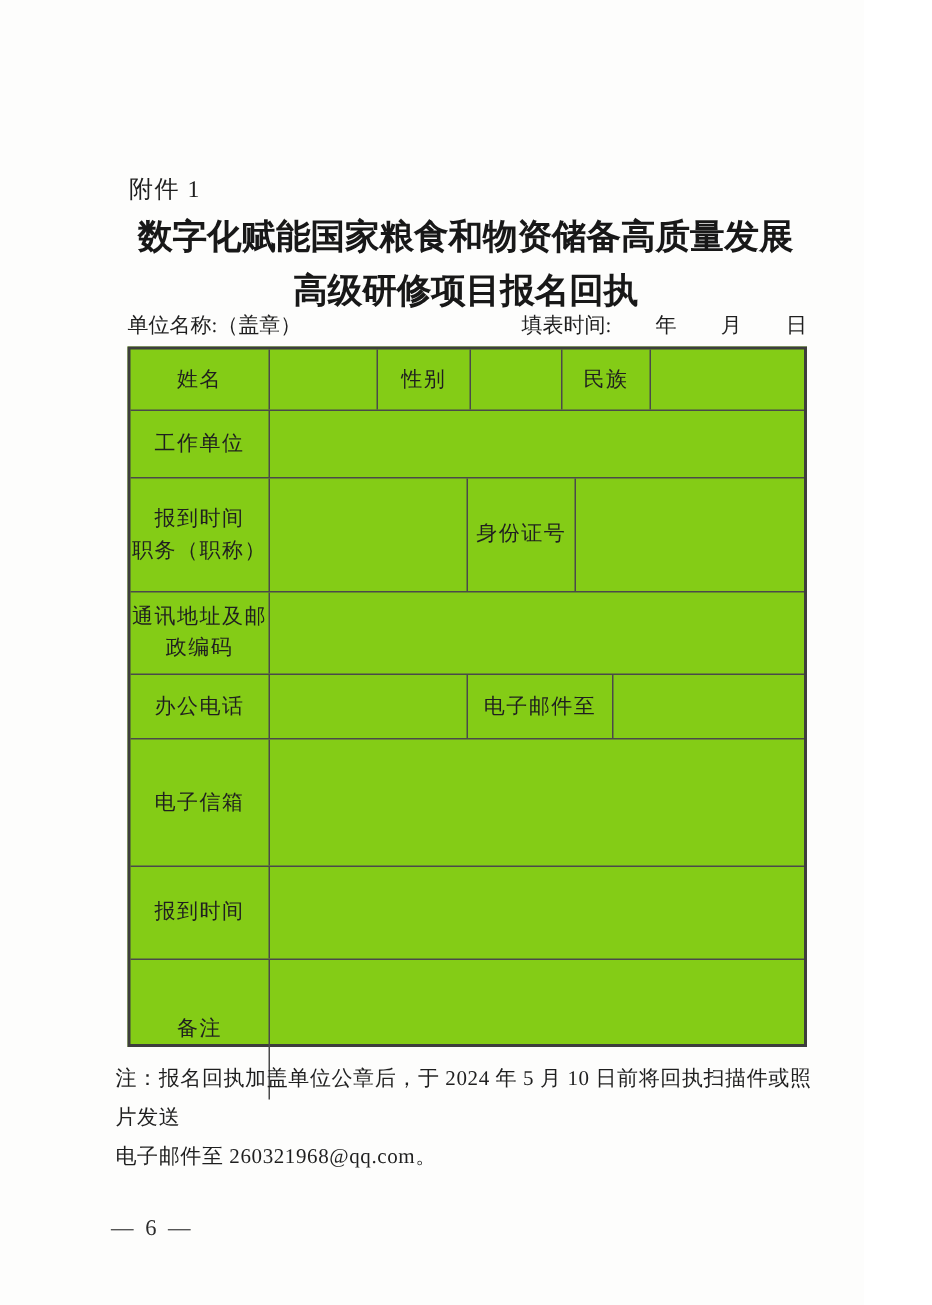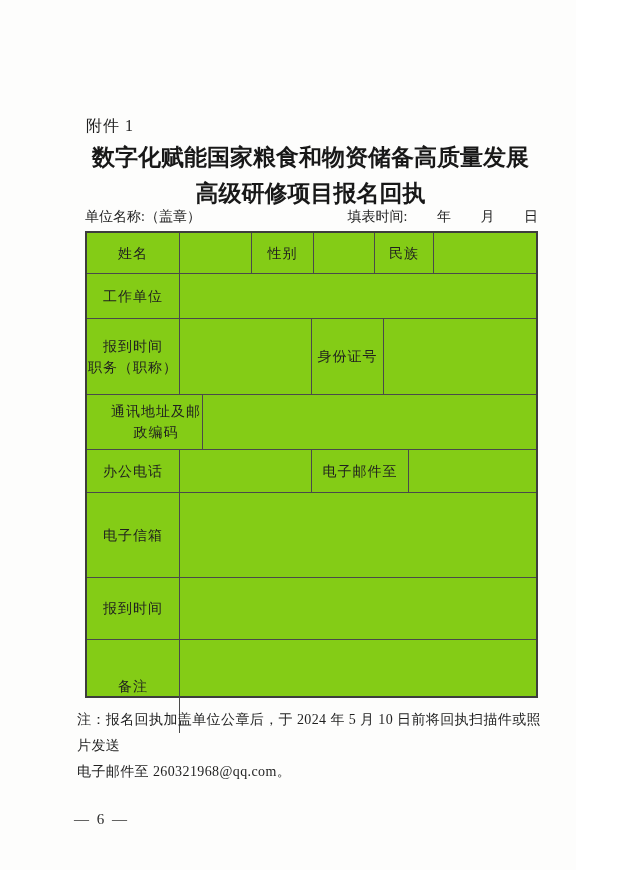--- a/index.html
+++ b/index.html
@@ -71,21 +71,21 @@
     font-size: 14px;
     letter-spacing: 1px;
     white-space: pre-line;
     line-height: 21px;
   }
   .fcell:last-child { border-right: none; }
   .fcell.blank { cursor: text; }
   .r1 { height: 41px; }
   .r2 { height: 45px; }
   .r3 { height: 76px; }
-  .r4 { height: 55px; padding-left: 23px; }
+  .r4 { height: 55px; }
   .r5 { height: 43px; }
   .r6 { height: 85px; }
   .r7 { height: 62px; }
   .r8 { height: 56px; }
   .w-label { width: 93px; flex: 0 0 93px; }
   .w72  { width: 72px;  flex: 0 0 72px; }
   .w62  { width: 62px;  flex: 0 0 62px; }
   .w61  { width: 61px;  flex: 0 0 61px; }
   .w59  { width: 59px;  flex: 0 0 59px; }
   .w132 { width: 132px; flex: 0 0 132px; }

